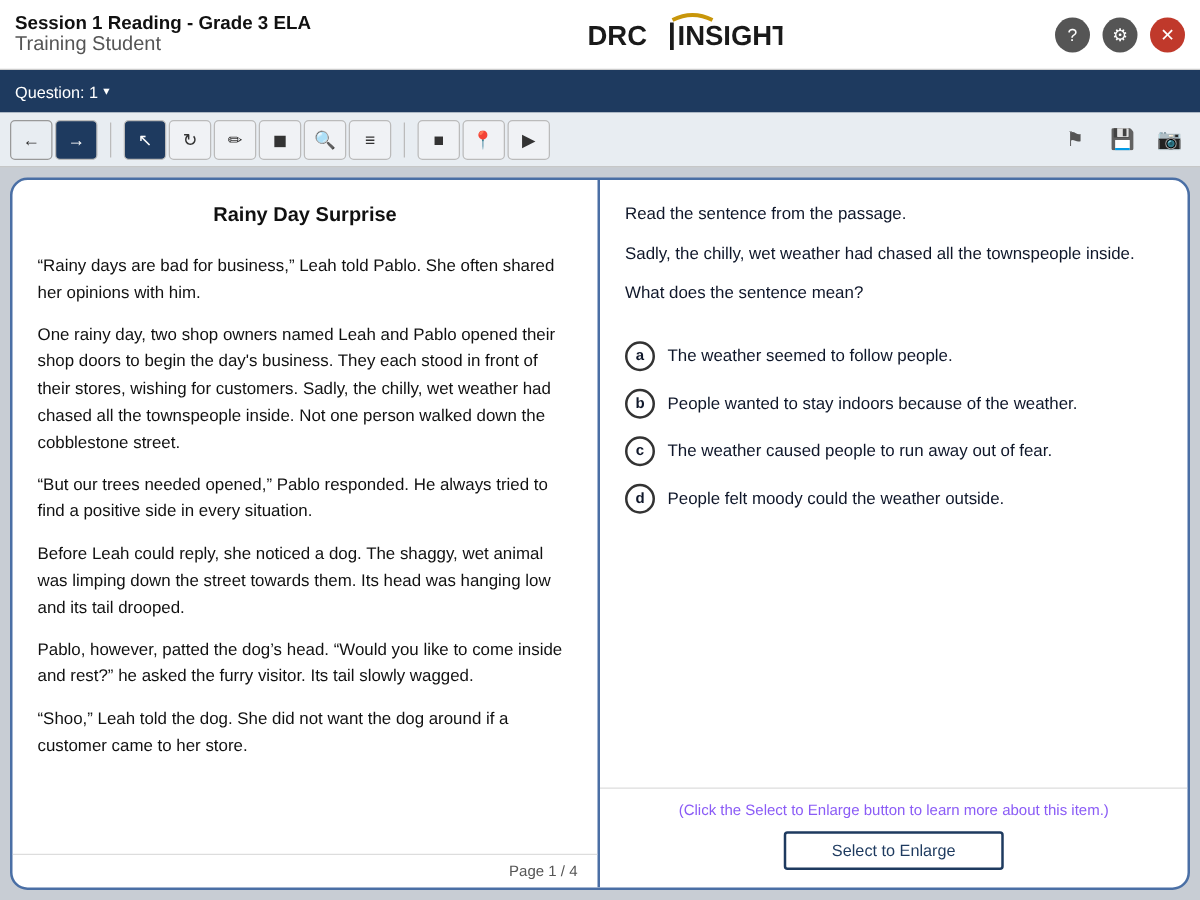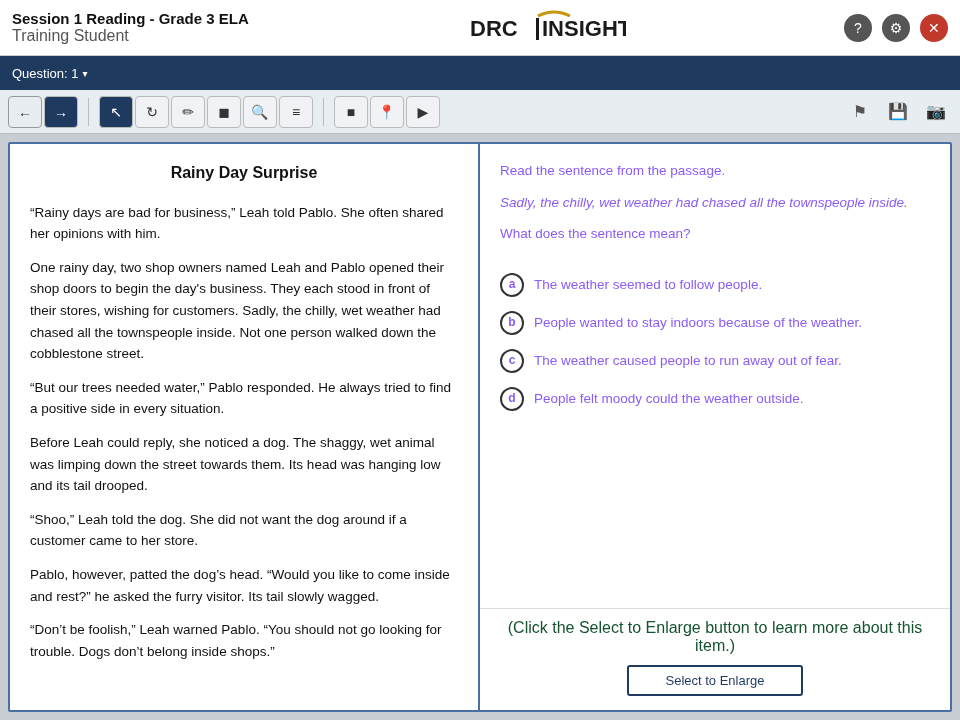--- a/index.html
+++ b/index.html
@@ -94,21 +94,21 @@
       gap: 0;
     }
 
     
     #content-panels {
       display: flex;
       width: 100%;
       height: 100%;
       border: 2px solid #4a6fa5;
       background: white;
-      border-radius: 2px;
+      border-radius: 14px;
       overflow: hidden;
       justify-content: flex-end;
     }
 
     
     #left-panel {
       width: 470px;
       min-width: 470px;
       border-right: 2px solid #4a6fa5;
       display: flex;
@@ -144,26 +144,25 @@
       display: flex;
       flex-direction: column;
       overflow: hidden;
     }
     #question-content {
       flex: 1;
       overflow-y: auto;
       padding: 16px 20px;
       font-size: 13.5px;
       line-height: 1.6;
-      color: #8b5cf6;
+      color: #0f172a;
     }
     .question-prompt { margin-bottom: 10px; }
     .question-sentence {
       margin-bottom: 10px;
-      font-style: italic;
     }
     .question-text { margin-bottom: 28px; }
     .answer-option {
       display: flex;
       align-items: flex-start;
       margin-bottom: 14px;
       cursor: pointer;
       gap: 10px;
     }
     .option-circle {
@@ -180,22 +179,22 @@
 
     #question-footer {
       padding: 10px 16px 14px;
       border-top: 1px solid #ddd;
       display: flex;
       flex-direction: column;
       align-items: center;
       gap: 10px;
     }
     #enlarge-note {
-      font-size: 16px;
-      color: #14532d;
+      font-size: 12px;
+      color: #8b5cf6;
       text-align: center;
     }
     #enlarge-btn {
       border: 2px solid #1e3a5f;
       background: white;
       color: #1e3a5f;
       padding: 6px 36px;
       font-size: 13px;
       border-radius: 3px;
       cursor: pointer;
@@ -273,27 +272,27 @@
 
 <div id="main-content">
   <div id="content-panels">
 
     <div id="left-panel">
       <div id="passage-content">
         <div id="passage-title">Rainy Day Surprise</div>
         <div id="passage-paragraphs">
         <div class="passage-paragraph">“Rainy days are bad for business,” Leah told Pablo. She often shared her opinions with him.</div>
             <div class="passage-paragraph">One rainy day, two shop owners named Leah and Pablo opened their shop doors to begin the day's business. They each stood in front of their stores, wishing for customers. Sadly, the chilly, wet weather had chased all the townspeople inside. Not one person walked down the cobblestone street.</div>
-            <div class="passage-paragraph">“But our trees needed water,” Pablo responded. He always tried to find a positive side in every situation.</div>
+            <div class="passage-paragraph">“But our trees needed opened,” Pablo responded. He always tried to find a positive side in every situation.</div>
             <div class="passage-paragraph">Before Leah could reply, she noticed a dog. The shaggy, wet animal was limping down the street towards them. Its head was hanging low and its tail drooped.</div>
+            <div class="passage-paragraph">Pablo, however, patted the dog’s head. “Would you like to come inside and rest?” he asked the furry visitor. Its tail slowly wagged.</div>
             <div class="passage-paragraph">“Shoo,” Leah told the dog. She did not want the dog around if a customer came to her store.</div>
-            <div class="passage-paragraph">Pablo, however, patted the dog’s head. “Would you like to come inside and rest?” he asked the furry visitor. Its tail slowly wagged.</div>
-            <div class="passage-paragraph">“Don’t be foolish,” Leah warned Pablo. “You should not go looking for trouble. Dogs don’t belong inside shops.”</div>
           </div>
       </div>
+      <div id="passage-footer">Page 1 / 4</div>
     </div>
 
     <div id="right-panel">
       <div id="question-content">
         <div class="question-prompt">Read the sentence from the passage.</div>
         <div class="question-sentence">Sadly, the chilly, wet weather had chased all the townspeople inside.</div>
         <div class="question-text">What does the sentence mean?</div>
         <div id="answer-options">
         <div class="answer-option">
               <div class="option-circle">a</div>

